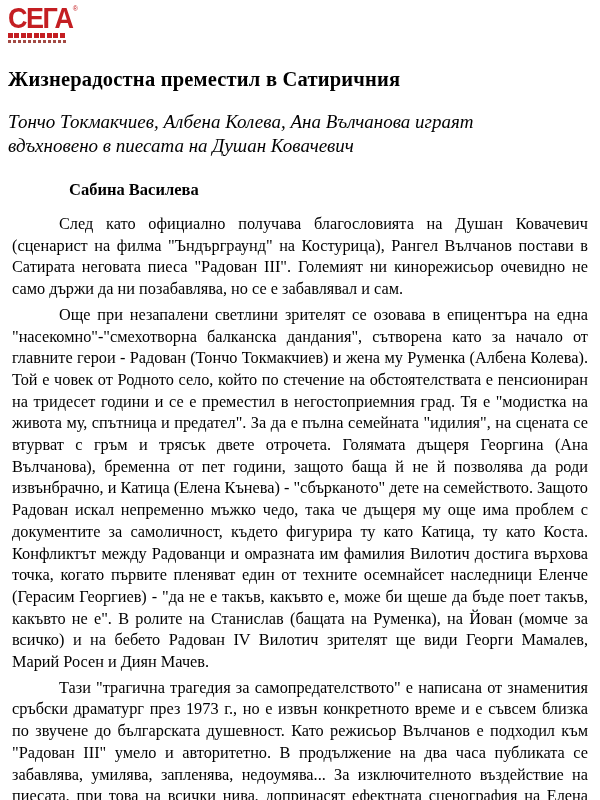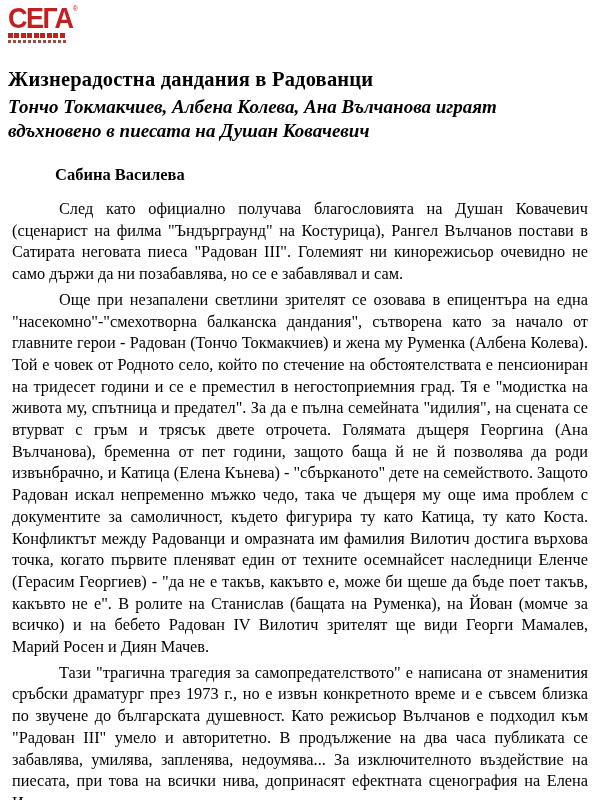--- a/index.html
+++ b/index.html
@@ -29,44 +29,44 @@
     background:repeating-linear-gradient(90deg,#c41e22 0 5px,#ffffff 5px 6.5px);
   }
   .logo-dots {
     margin-top:2px; width:58px; height:3px;
     background:repeating-linear-gradient(90deg,#a34a44 0 3px,transparent 3px 5px);
   }
   .dateline { margin-top:5px; font-weight:bold; font-size:17px; }
 
   
   .headline { margin:25px 0 0 0; font-size:20.5px; font-weight:bold; letter-spacing:.2px; }
-  .subhead  { margin:4px 0 0 0; font-size:19px; font-weight:bold; font-style:italic;
+  .subhead  { margin:19px 0 0 0; font-size:19px; font-weight:normal; font-style:italic;
               line-height:24px; width:540px; }
-  .byline   { margin:22px 0 0 47px; font-weight:bold; font-size:16.5px; }
+  .byline   { margin:22px 0 0 61px; font-weight:bold; font-size:16.5px; }
   .body-text { margin-top:13px; }
   .body-text p {
     margin:4px; font-size:16.3px; line-height:21.7px;
     text-align:justify; text-indent:47px;
   }
 </style>
 </head>
 <body>
 
 <div class="page">
 
   <header>
     <div class="logo">
       <span class="logo-text">СЕГА</span><span class="logo-reg">®</span>
       <div class="logo-strip"></div>
       <div class="logo-dots"></div>
     </div>
   </header>
 
   <article>
-    <h1 class="headline">Жизнерадостна дандания в Радованци</h1>
+    <h1 class="headline">Жизнерадостна преместил в Сатиричния</h1>
     <h2 class="subhead">Тончо Токмакчиев, Албена Колева, Ана Вълчанова играят вдъхновено в пиесата на Душан Ковачевич</h2>
     <p class="byline">Сабина Василева</p>
     <div class="body-text">
       <p>След като официално получава благословията на Душан Ковачевич (сценарист на филма "Ъндърграунд" на Костурица), Рангел Вълчанов постави в Сатирата неговата пиеса "Радован III". Големият ни кинорежисьор очевидно не само държи да ни позабавлява, но се е забавлявал и сам.</p>
       <p>Още при незапалени светлини зрителят се озовава в епицентъра на една "насекомно"-"смехотворна балканска дандания", сътворена като за начало от главните герои - Радован (Тончо Токмакчиев) и жена му Руменка (Албена Колева). Той е човек от Родното село, който по стечение на обстоятелствата е пенсиониран на тридесет години и се е преместил в негостоприемния град. Тя е "модистка на живота му, спътница и предател". За да е пълна семейната "идилия", на сцената се втурват с гръм и трясък двете отрочета. Голямата дъщеря Георгина (Ана Вълчанова), бременна от пет години, защото баща й не й позволява да роди извънбрачно, и Катица (Елена Кънева) - "сбърканото" дете на семейството. Защото Радован искал непременно мъжко чедо, така че дъщеря му още има проблем с документите за самоличност, където фигурира ту като Катица, ту като Коста. Конфликтът между Радованци и омразната им фамилия Вилотич достига върхова точка, когато първите пленяват един от техните осемнайсет наследници Еленче (Герасим Георгиев) - "да не е такъв, какъвто е, може би щеше да бъде поет такъв, какъвто не е". В ролите на Станислав (бащата на Руменка), на Йован (момче за всичко) и на бебето Радован IV Вилотич зрителят ще види Георги Мамалев, Марий Росен и Диян Мачев.</p>
       <p>Тази "трагична трагедия за самопредателството" е написана от знаменития сръбски драматург през 1973 г., но е извън конкретното време и е съвсем близка по звучене до българската душевност. Като режисьор Вълчанов е подходил към "Радован III" умело и авторитетно. В продължение на два часа публиката се забавлява, умилява, запленява, недоумява... За изключителното въздействие на пиесата, при това на всички нива, допринасят ефектната сценография на Елена Иванова и</p>
     </div>
   </article>
 
 </div>

